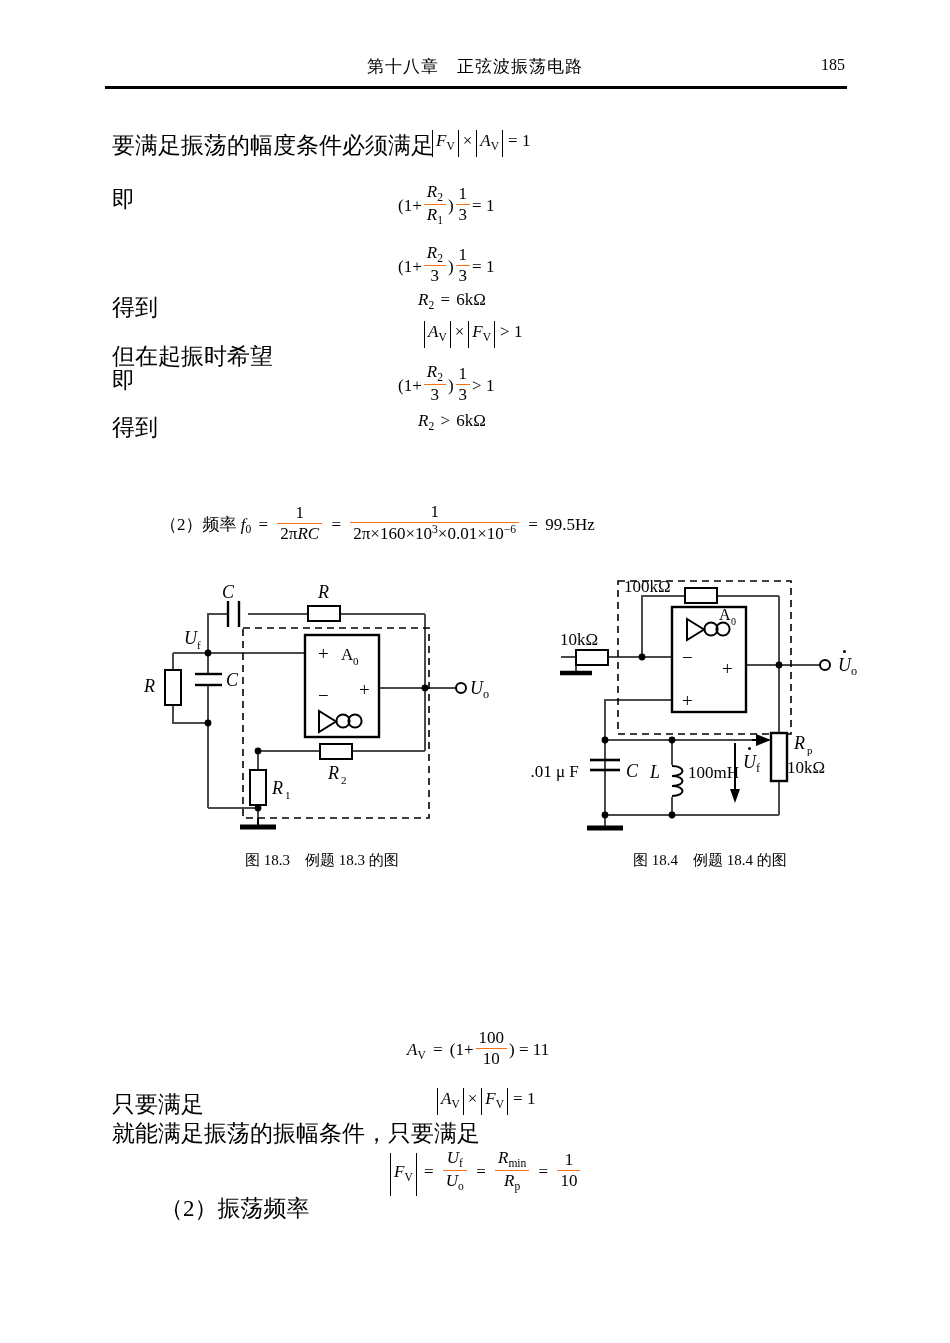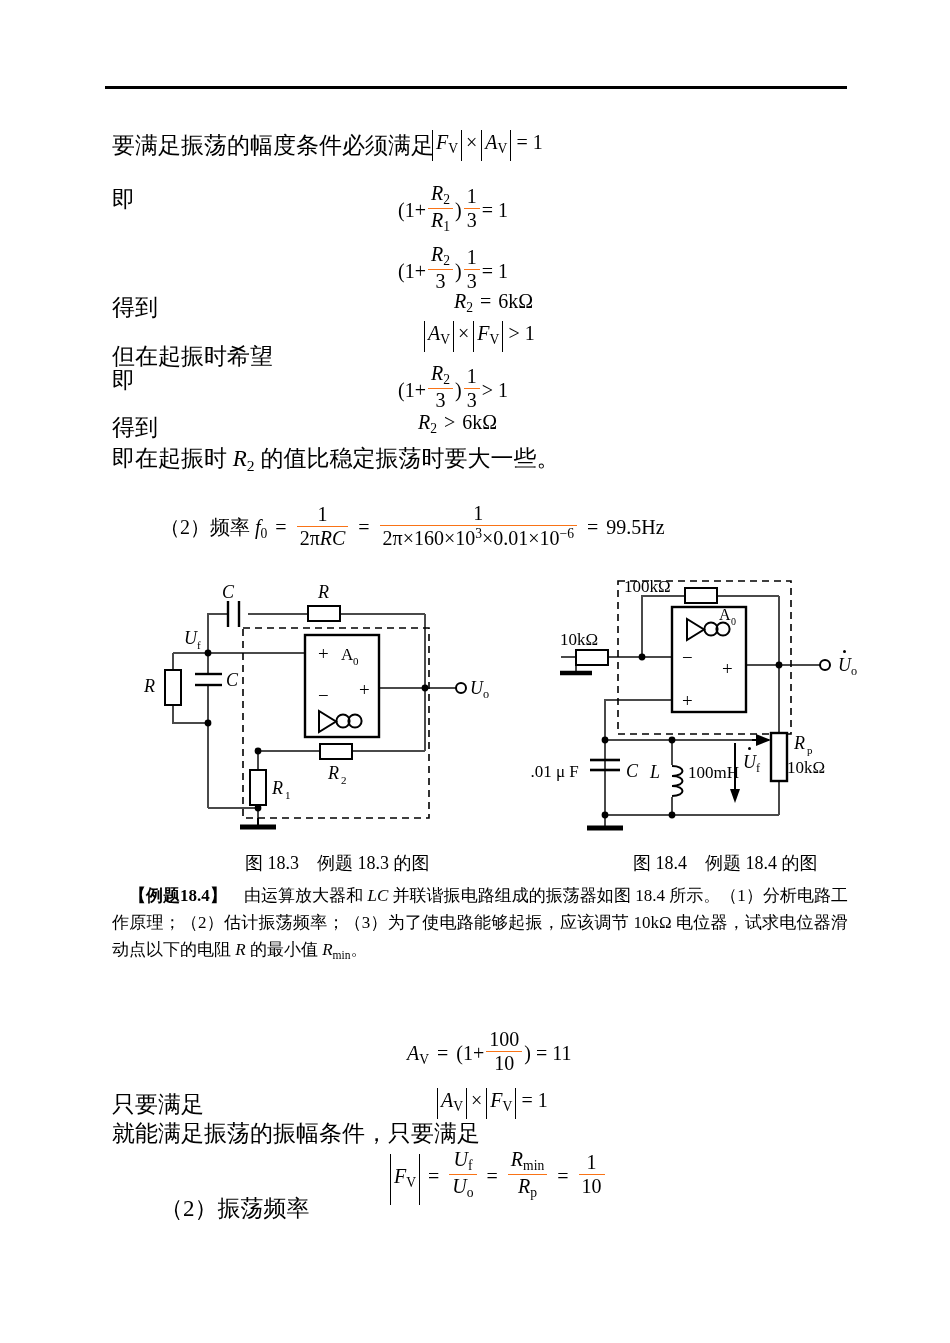--- a/index.html
+++ b/index.html
@@ -58,21 +58,21 @@
   .cn { font-family: "Liberation Serif", "DejaVu Serif", serif; }
   .mi { font-style: italic; font-family: "Liberation Serif", serif; }
   .para {
     position: absolute;
     font-size: 17px;
     line-height: 27px;
     text-align: justify;
   }
 
   
-  .math { font-size: 20px; white-space: nowrap; }
+  .math { font-size: 17px; white-space: nowrap; }
   .frac {
     display: inline-block;
     vertical-align: -0.52em;
     text-align: center;
     margin: 0 2px;
   }
   .frac .num { display: block; padding: 0 3px; }
   .frac .den {
     display: block;
     padding: 0 3px;
@@ -95,69 +95,72 @@
     top: -0.30em;
     width: 3px; height: 3px;
     border-radius: 50%;
     background: #000;
   }
 
   
   .figwrap { position: absolute; }
   .figcap {
     position: absolute;
-    font-size: 18px;
+    font-size: 15px;
     white-space: nowrap;
     text-align: right;
   }
   svg { display: block; }
   svg text { font-family: "Liberation Serif", serif; }
 </style>
 </head>
 <body>
 
 <div id="page">
 
+  <div class="header-row">
+    <div class="header-title cn">第十八章　正弦波振荡电路</div>
+    <div class="header-page">185</div>
+  </div>
   <div class="header-rule"></div>
 
   <div class="txt cn" style="left:112px; top:130px;">要满足振荡的幅度条件必须满足</div>
   <div class="math" style="position:absolute; left:432px; top:130px;">
     <span class="absbar"><span class="mi">F</span><span class="sub">V</span></span><span style="padding:0 4px;">×</span><span class="absbar"><span class="mi">A</span><span class="sub">V</span></span><span style="padding-left:5px;">= 1</span>
   </div>
 
   <div class="txt cn" style="left:112px; top:184px;">即</div>
   <div class="math" style="position:absolute; left:398px; top:182px;">
     (1+<span class="frac"><span class="num"><span class="mi">R</span><span class="sub">2</span></span><span class="den"><span class="mi">R</span><span class="sub">1</span></span></span>)<span class="frac"><span class="num">1</span><span class="den">3</span></span>= 1
   </div>
 
   <div class="math" style="position:absolute; left:398px; top:243px;">
     (1+<span class="frac"><span class="num"><span class="mi">R</span><span class="sub">2</span></span><span class="den">3</span></span>)<span class="frac"><span class="num">1</span><span class="den">3</span></span>= 1
   </div>
 
   <div class="txt cn" style="left:112px; top:292px;">得到</div>
-  <div class="math" style="position:absolute; left:418px; top:290px;margin-left:36px;">
+  <div class="math" style="position:absolute; left:418px; top:290px;">
     <span class="mi">R</span><span class="sub">2</span> <span style="padding:0 2px;">=</span> 6kΩ
   </div>
 
   <div class="txt cn" style="left:112px; top:341px;">但在起振时希望</div>
   <div class="math" style="position:absolute; left:424px; top:321px;text-align:right;">
     <span class="absbar"><span class="mi">A</span><span class="sub">V</span></span><span style="padding:0 4px;">×</span><span class="absbar"><span class="mi">F</span><span class="sub">V</span></span><span style="padding-left:5px;">&gt; 1</span>
   </div>
 
   <div class="txt cn" style="left:112px; top:365px;">即</div>
   <div class="math" style="position:absolute; left:398px; top:362px;">
     (1+<span class="frac"><span class="num"><span class="mi">R</span><span class="sub">2</span></span><span class="den">3</span></span>)<span class="frac"><span class="num">1</span><span class="den">3</span></span>&gt; 1
   </div>
 
   <div class="txt cn" style="left:112px; top:412px;">得到</div>
   <div class="math" style="position:absolute; left:418px; top:411px;">
     <span class="mi">R</span><span class="sub">2</span> <span style="padding:0 2px;">&gt;</span> 6kΩ
   </div>
 
-  <div class="txt cn" style="left:112px; top:443px;">即在起振时 <span class="mi">R</span><span class="sub">2</span> 的值比稳定振荡时要大一些。</div>
 
   <div class="math" style="position:absolute; left:160px; top:502px;">
     <span class="cn">（2）频率</span> <span class="mi">f</span><span class="sub">0</span> <span style="padding:0 3px;">=</span>
     <span class="frac"><span class="num">1</span><span class="den">2π<span class="mi">RC</span></span></span>
     <span style="padding:0 3px;">=</span>
     <span class="frac"><span class="num">1</span><span class="den">2π×160×10<span class="sup">3</span>×0.01×10<span class="sup">−6</span></span></span>
     <span style="padding:0 3px;">=</span> <span>99.5Hz</span>
   </div>
 
   <div class="figwrap" style="left:140px; top:578px;">
@@ -369,23 +372,20 @@
   <div class="math" style="position:absolute; left:838px; top:655px; font-size:18px;">
     <span class="dotov"><span class="mi">U</span></span><span class="sub">o</span>
   </div>
   <div class="math" style="position:absolute; left:743px; top:752px; font-size:18px;">
     <span class="dotov"><span class="mi">U</span></span><span class="sub">f</span>
   </div>
 
   <div class="figcap cn" style="left:245px; top:851px;">图 18.3　例题 18.3 的图</div>
   <div class="figcap cn" style="left:633px; top:851px;">图 18.4　例题 18.4 的图</div>
 
-  <div class="para cn" style="left:112px; top:882px; width:736px;">
-    　<b>【例题18.4】</b>　由运算放大器和 <span class="mi">LC</span> 并联谐振电路组成的振荡器如图 18.4 所示。（1）分析电路工作原理；（2）估计振荡频率；（3）为了使电路能够起振，应该调节 10kΩ 电位器，试求电位器滑动点以下的电阻 <span class="mi">R</span> 的最小值 <span class="mi">R</span><span class="sub">min</span>。
-  </div>
 
 
   <div class="math" style="position:absolute; left:407px; top:1028px;">
     <span class="mi">A</span><span class="sub">V</span> <span style="padding:0 3px;">=</span> (1+<span class="frac"><span class="num">100</span><span class="den">10</span></span>) = 11
   </div>
 
   <div class="txt cn" style="left:112px; top:1089px;">只要满足</div>
   <div class="math" style="position:absolute; left:437px; top:1088px;">
     <span class="absbar"><span class="mi">A</span><span class="sub">V</span></span><span style="padding:0 4px;">×</span><span class="absbar"><span class="mi">F</span><span class="sub">V</span></span><span style="padding-left:5px;">= 1</span>
   </div>

